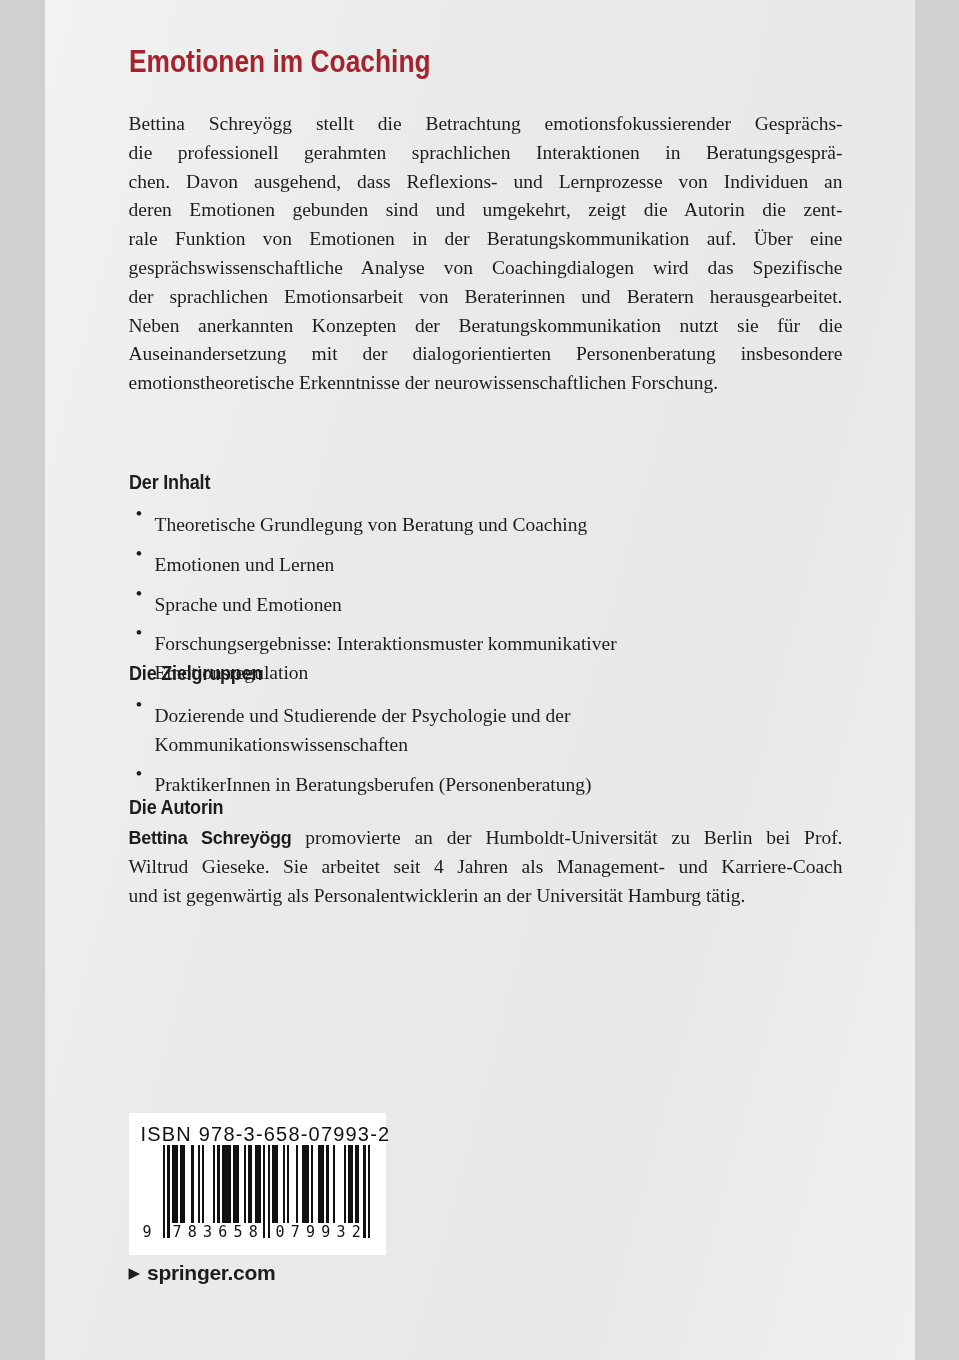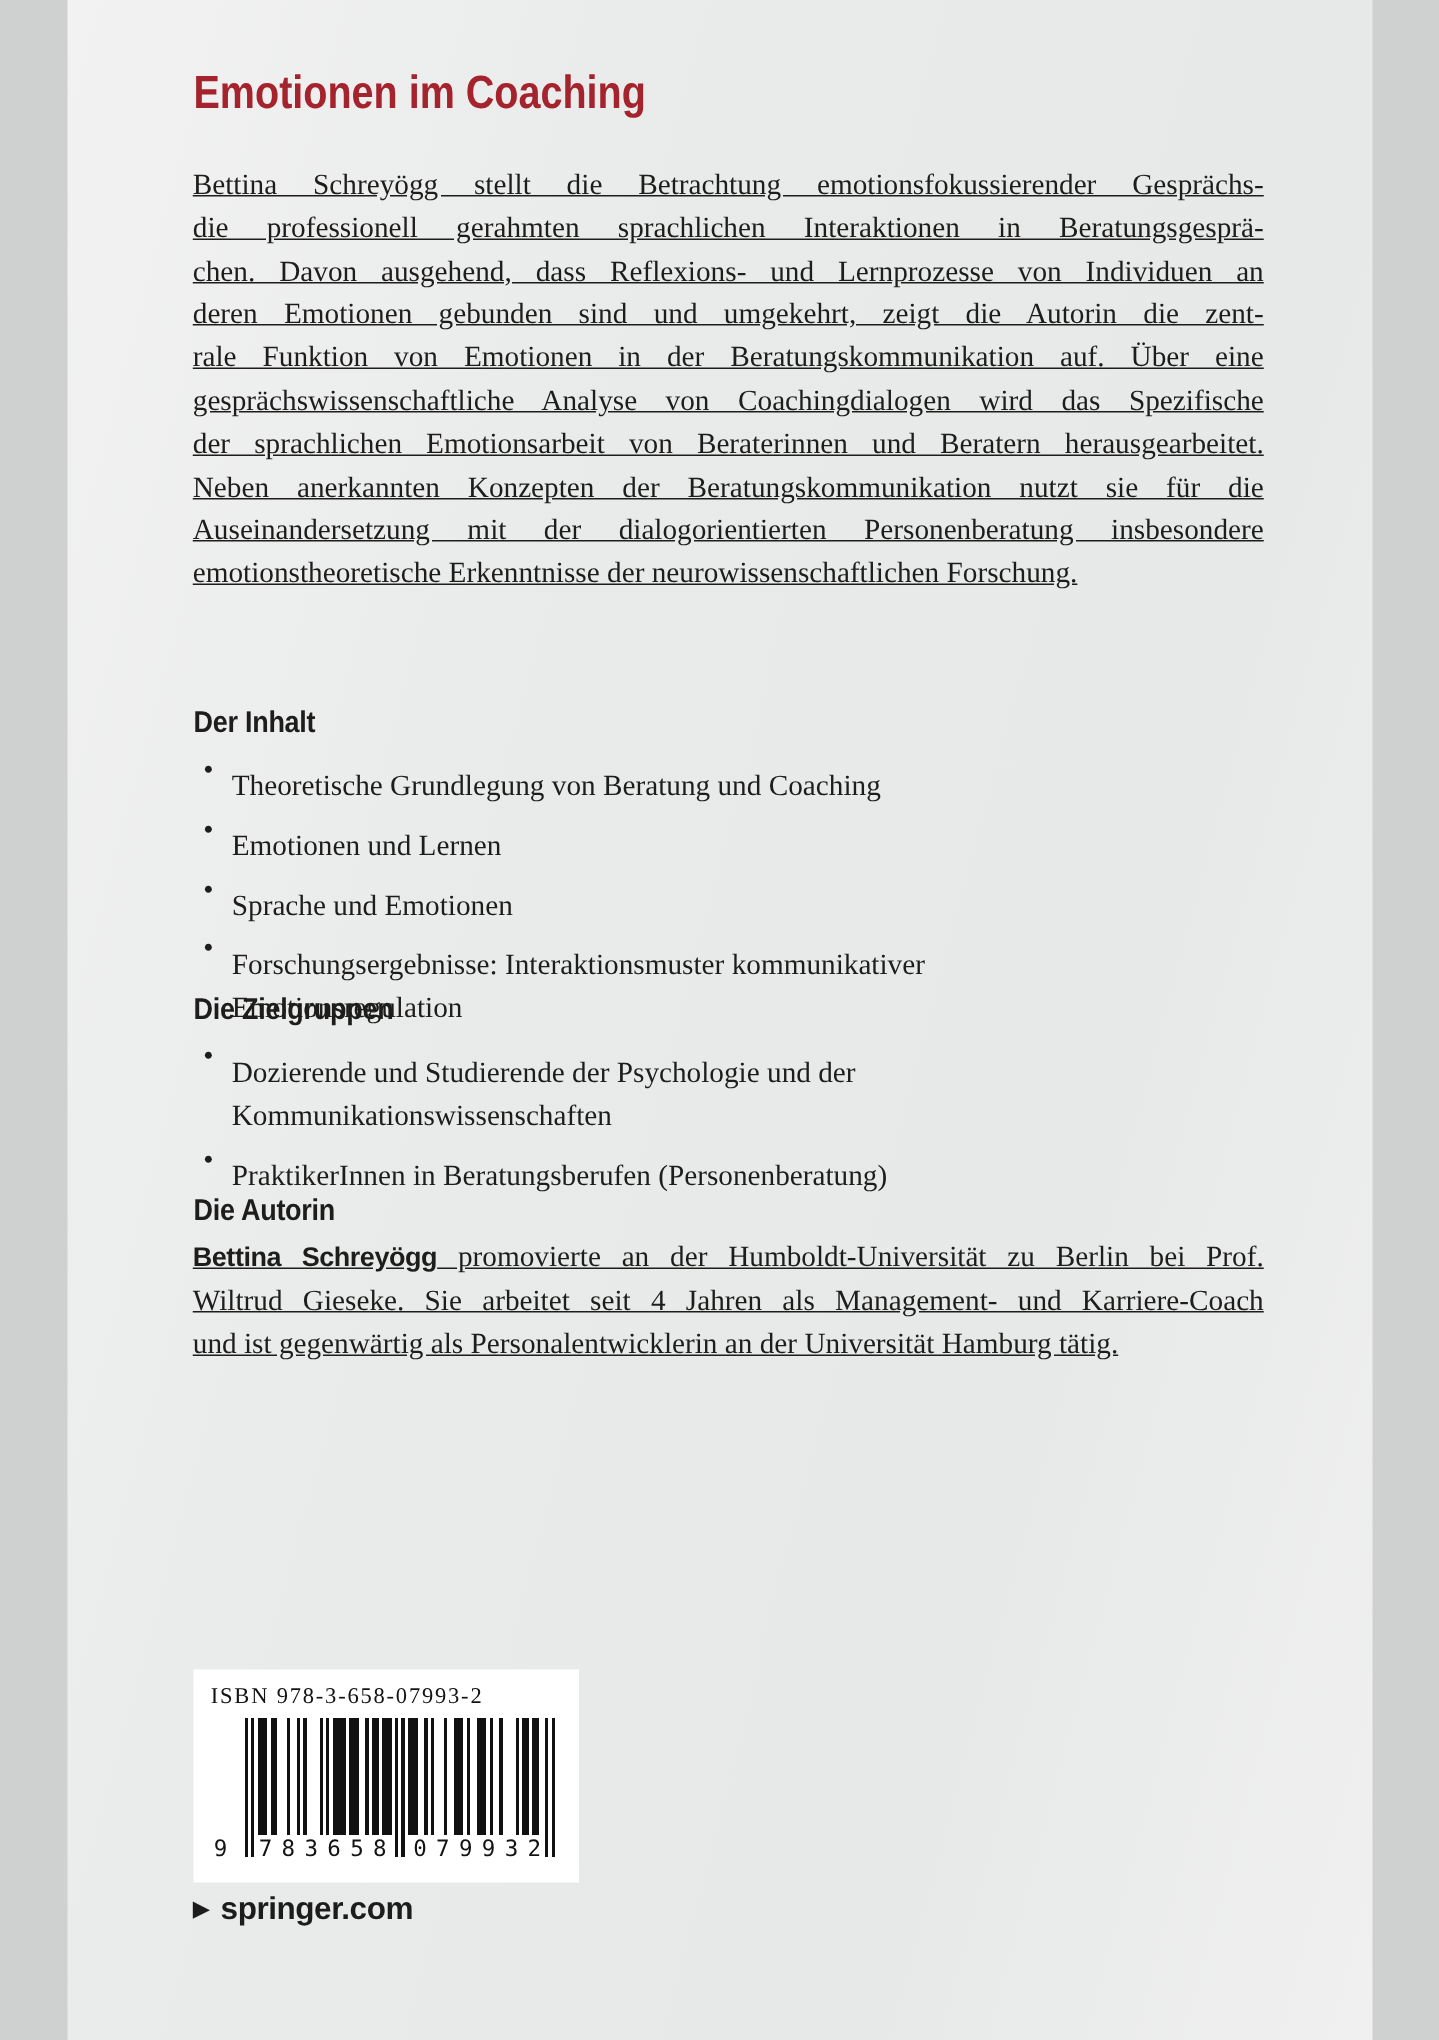--- a/index.html
+++ b/index.html
@@ -31,21 +31,20 @@
     transform: scaleX(.85);
     transform-origin: left top;
     white-space: nowrap;
   }
 
   .ln {
     font-size: 19.5px;
     line-height: 28.8px;
     text-align: justify;
     text-align-last: justify;
-    text-decoration: underline;
   }
   .ln.last { text-align-last: auto; }
 
   .shead {
     font-family: "Liberation Sans", sans-serif;
     font-weight: bold;
     font-size: 20px;
     letter-spacing: -0.2px;
     transform: scaleX(.9);
     transform-origin: left top;
@@ -83,22 +82,22 @@
 
   .barcode-box {
     position: absolute;
     left: 84px; top: 1113px;
     width: 257px; height: 142px;
     background: #ffffff;
   }
   .isbn-label {
     position: absolute;
     left: 12px; top: 10px;
-    font-family: Liberation Serif, serif;
-    font-size: 15px;
+    font-family: Liberation Sans, sans-serif;
+    font-size: 20px;
     letter-spacing: 1.2px;
     color: #121212;
     white-space: nowrap;
     text-align: right;
   }
   .bars {
     position: absolute;
     left: 34px; top: 32px;
     width: 207px; height: 93px;
     fill: #111;

